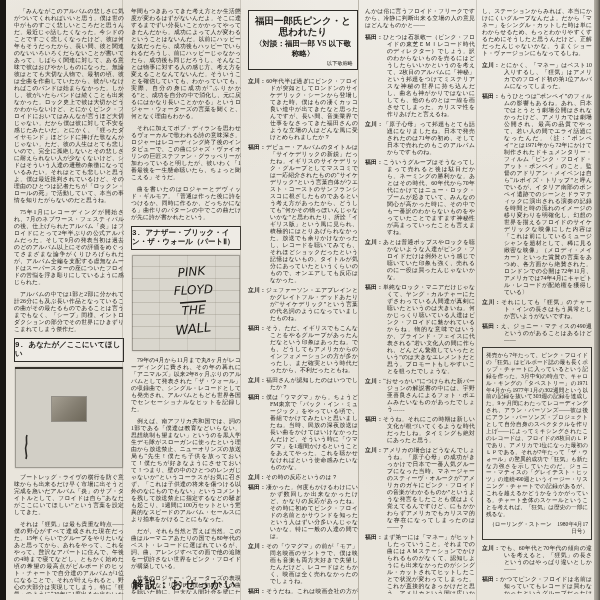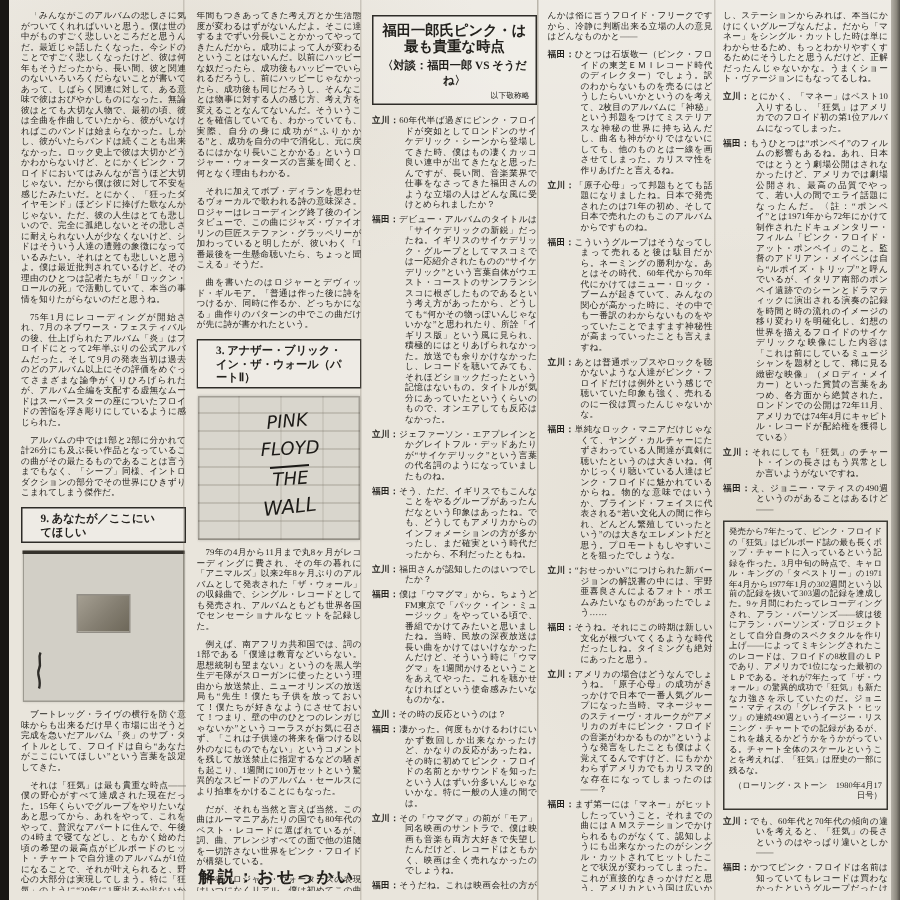--- a/index.html
+++ b/index.html
@@ -17,23 +17,23 @@
               background:linear-gradient(90deg,#b5b1a8,#8d897f 60%,#55524b);}
   .fold{position:absolute;top:0;width:1px;height:600px;background:rgba(120,112,96,.28);}
   #cols{position:absolute;left:8px;top:8px;width:578px;height:586px;display:flex;gap:7px;}
   .col{width:111px;height:586px;overflow:hidden;position:relative;}
   .body{font-size:5.8px;line-height:7px;text-align:justify;margin:0 0 5px 0;
         text-indent:6px;letter-spacing:.1px;}
   .pcont{text-indent:0;}
   .dlg{font-size:5.8px;line-height:7px;text-align:justify;margin:0 0 3px 0;
        padding-left:22px;text-indent:-22px;letter-spacing:.1px;}
   .spk{font-weight:bold;font-family:"Liberation Sans","DejaVu Sans",sans-serif;}
-  .sec-heading{border:1.5px solid #2e2c28;padding:2px 12px;margin:4px 0 5px 0;
+  .sec-heading{border:1.5px solid #2e2c28;padding:2px 0;margin:4px 0 5px 0;
        font-weight:bold;font-size:7.5px;line-height:9px;
-       font-family:Liberation Serif, serif;background:rgba(255,255,255,.25);}
+       font-family:Liberation Mono, monospace;background:rgba(255,255,255,.25);}
   .titlebox{border:1.5px solid #2e2c28;padding:4px 4px 2px 4px;margin:2px 0 8px 0;
        background:rgba(255,255,255,.2);}
   .titlebox .t1{font-size:9.5px;font-weight:bold;line-height:11px;text-align:center;
        font-family:"Liberation Sans","DejaVu Sans",sans-serif;}
   .titlebox .t2{font-size:7.5px;font-weight:bold;line-height:10px;text-align:center;margin-top:2px;}
   .titlebox .t3{font-size:5.2px;text-align:right;margin-top:1px;}
   .quotebox{border:1px solid #3a3832;padding:4px 3px;margin:3px 0 5px 0;
        font-size:5.6px;line-height:6.9px;text-align:justify;background:rgba(255,255,255,.15);}
   .quotebox .src{text-align:right;margin-top:3px;text-indent:0;}
   .credit{position:absolute;bottom:2px;right:2px;left:0;text-align:center;
@@ -88,22 +88,22 @@
               </svg></div>
           </div>
           <p class="body">79年の4月から11月まで丸8ヶ月がレコーディングに費され、その年の暮れに「アニマルズ」以来2年8ヶ月ぶりのアルバムとして発表された「ザ・ウォール」の収録曲で、シングル・レコードとしても発売され、アルバムともども世界各国でセンセーショナルなヒットを記録した。</p>
           <p class="body">例えば、南アフリカ共和国では、詞の1部である「僕達は教育などいらない。思想統制も望まない」というのを黒人学生デモ隊がスローガンに使ったという理由から放送禁止、ニューオリンズの放送局も“先生！僕たち子供を放っておいて！僕たちが好きなようにさせておいて！つまり、壁の中のひとつのレンガじゃないか”というコーラスがお気に召さず、「これは子供達の将来を傷つける以外のなにものでもない」というコメントを残して放送禁止に指定するなどの騒ぎも起こり、1週間に100万セットという驚異的なスピードのアルバム・セールスにより拍車をかけることにもなった。</p>
           <p class="body">だが、それも当然と言えば当然。この曲はルーマニアあたりの国でも80年代のベスト・レコードに選ばれているが、詞、曲、アレンジすべての面で他の追随を一切許さない世界をピンク・フロイドが構築している。</p>
           <p class="body">作者のロジャー・ウォーターズの表現はいつになくリアル。僕は初めてこの曲を聴いた時に、巨大な人間社会を壁にたとえ、個々の人間はその壁を築き上げる1個のレンガだと言い切った勇気と洞察力に理屈抜きで感服したが、その時の興奮は未だに忘れられない。</p>
           <div class="credit">解説：おせっかい</div>
         </div>
         <div class="col">
           <div class="titlebox">
-            <div class="t1">福田一郎氏ピンク・は最も貴重な時点</div>
-            <div class="t2">〈対談：福田一郎 VS そうだね〉</div>
+            <div class="t1">福田一郎氏ピンク・と思われたり</div>
+            <div class="t2">〈対談：福田一郎 VS 以下敬称略〉</div>
             <div class="t3">以下敬称略</div>
           </div>
           <p class="dlg"><b class="spk">立川：</b><span>60年代半ば過ぎにピンク・フロイドが突如としてロンドンのサイケデリック・シーンから登場してきた時、僕はもの凄くカッコ良い連中が出てきたなと思ったんですが、長い間、音楽業界で仕事をなさってきた福田さんのような立場の人はどんな風に受けとめられましたか？</span></p>
           <p class="dlg"><b class="spk">福田：</b><span>デビュー・アルバムのタイトルは「サイケデリックの新鋭」だったね。イギリスのサイケデリック・グループとしてマスコミでは一応紹介されたものの“サイケデリック”という言葉自体がウエスト・コーストのサンフランシスコに根ざしたものであるという考え方があったから、どうしても“何かその物っぽいんじゃないかな”と思われたり、所詮「イギリス版」という風に見られ、積極的にはとりあげられなかった。放送でも余りかけなかったし、レコードを聴いてみても、それほどショックだったという記憶はないもの。タイトルが気分にあっていたというくらいのもので、オンエアしても反応はなかった。</span></p>
           <p class="dlg"><b class="spk">立川：</b><span>ジェファーソン・エアプレインとかグレイトフル・デッドあたりが“サイケデリック”という言葉の代名詞のようになっていましたものね。</span></p>
           <p class="dlg"><b class="spk">福田：</b><span>そう、ただ、イギリスでもこんなことをやるグループがあったんだなという印象はあったね。でも、どうしてもアメリカからのインフォメーションの方が多かったし、まだ確実という時代だったから、不利だったともね。</span></p>
           <p class="dlg"><b class="spk">立川：</b><span>福田さんが認知したのはいつでしたか？</span></p>
           <p class="dlg"><b class="spk">福田：</b><span>僕は「ウマグマ」から。ちょうどFM東京で「パック・イン・ミュージック」をやっている頃で、番組でかけてみたいと思いましたね。当時、民放の深夜放送は長い曲をかけてはいけなかったんだけど、そういう時に「ウマグマ」を1週間かけるということをあえてやった。これを聴かせなければという使命感みたいなものかな。</span></p>
           <p class="dlg"><b class="spk">立川：</b><span>その時の反応というのは？</span></p>
           <p class="dlg"><b class="spk">福田：</b><span>凄かった。何度もかけるわけにいかず数回しか出来なかったけど、かなりの反応があったね。その時に初めてピンク・フロイドの名前とかサウンドを知ったという人はずい分多いんじゃないかな。特に一般の人達の間では。</span></p>

